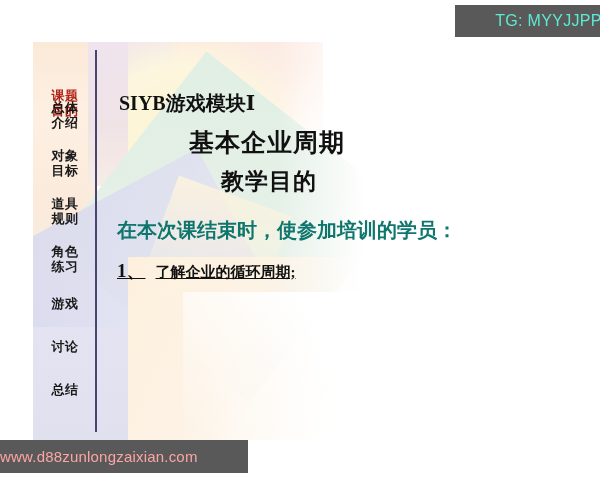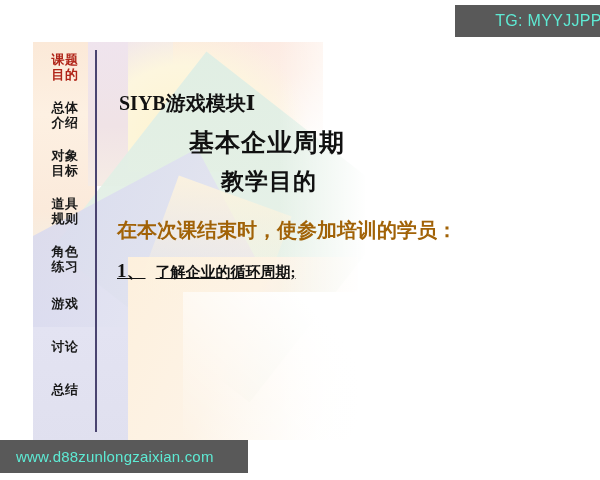--- a/index.html
+++ b/index.html
@@ -120,21 +120,21 @@
     position: absolute;
     width: 56px;
     text-align: center;
     font-family: "Liberation Serif", "DejaVu Serif", serif;
     font-weight: bold;
     font-size: 13px;
     line-height: 15px;
     color: #1a1a1a;
     letter-spacing: .5px;
   }
-  .nav-item.active { color: #b02418; }
+  .nav-item.active { color: #b02418; margin-top: 36px; }
   .nav-item span { display: block; }
 
   .nav-divider {
     position: absolute;
     left: 62px;
     top: 8px;
     width: 2px;
     height: 382px;
     background: #4a4470;
     z-index: 5;
@@ -181,21 +181,21 @@
     white-space: nowrap;
     letter-spacing: 1px;
   }
   .lead {
     position: absolute;
     left: 6px;
     top: 175px;
     font-family: "Liberation Serif", "DejaVu Serif", serif;
     font-weight: bold;
     font-size: 20px;
-    color: #a16207;
+    color: #0f766e;
     white-space: nowrap;
   }
   .bullet {
     position: absolute;
     font-family: "Liberation Serif", "DejaVu Serif", serif;
     color: #111111;
     white-space: nowrap;
     text-decoration: underline;
   }
   .bullet .num {
@@ -229,26 +229,25 @@
     z-index: 20;
     padding-left: 31px;
   }
   .watermark {
     position: absolute;
     left: 0;
     top: 440px;
     width: 248px;
     height: 33px;
     background: #595959;
-    color: #5eead4;
+    color: #fca5a5;
     font-family: "Liberation Sans", "DejaVu Sans", sans-serif;
     font-size: 15px;
     display: flex;
     align-items: center;
-    padding-left: 16px;
     box-sizing: border-box;
     letter-spacing: .2px;
     z-index: 20;
   }
 </style>
 </head>
 <body>
 
 <div id="screen">
 

